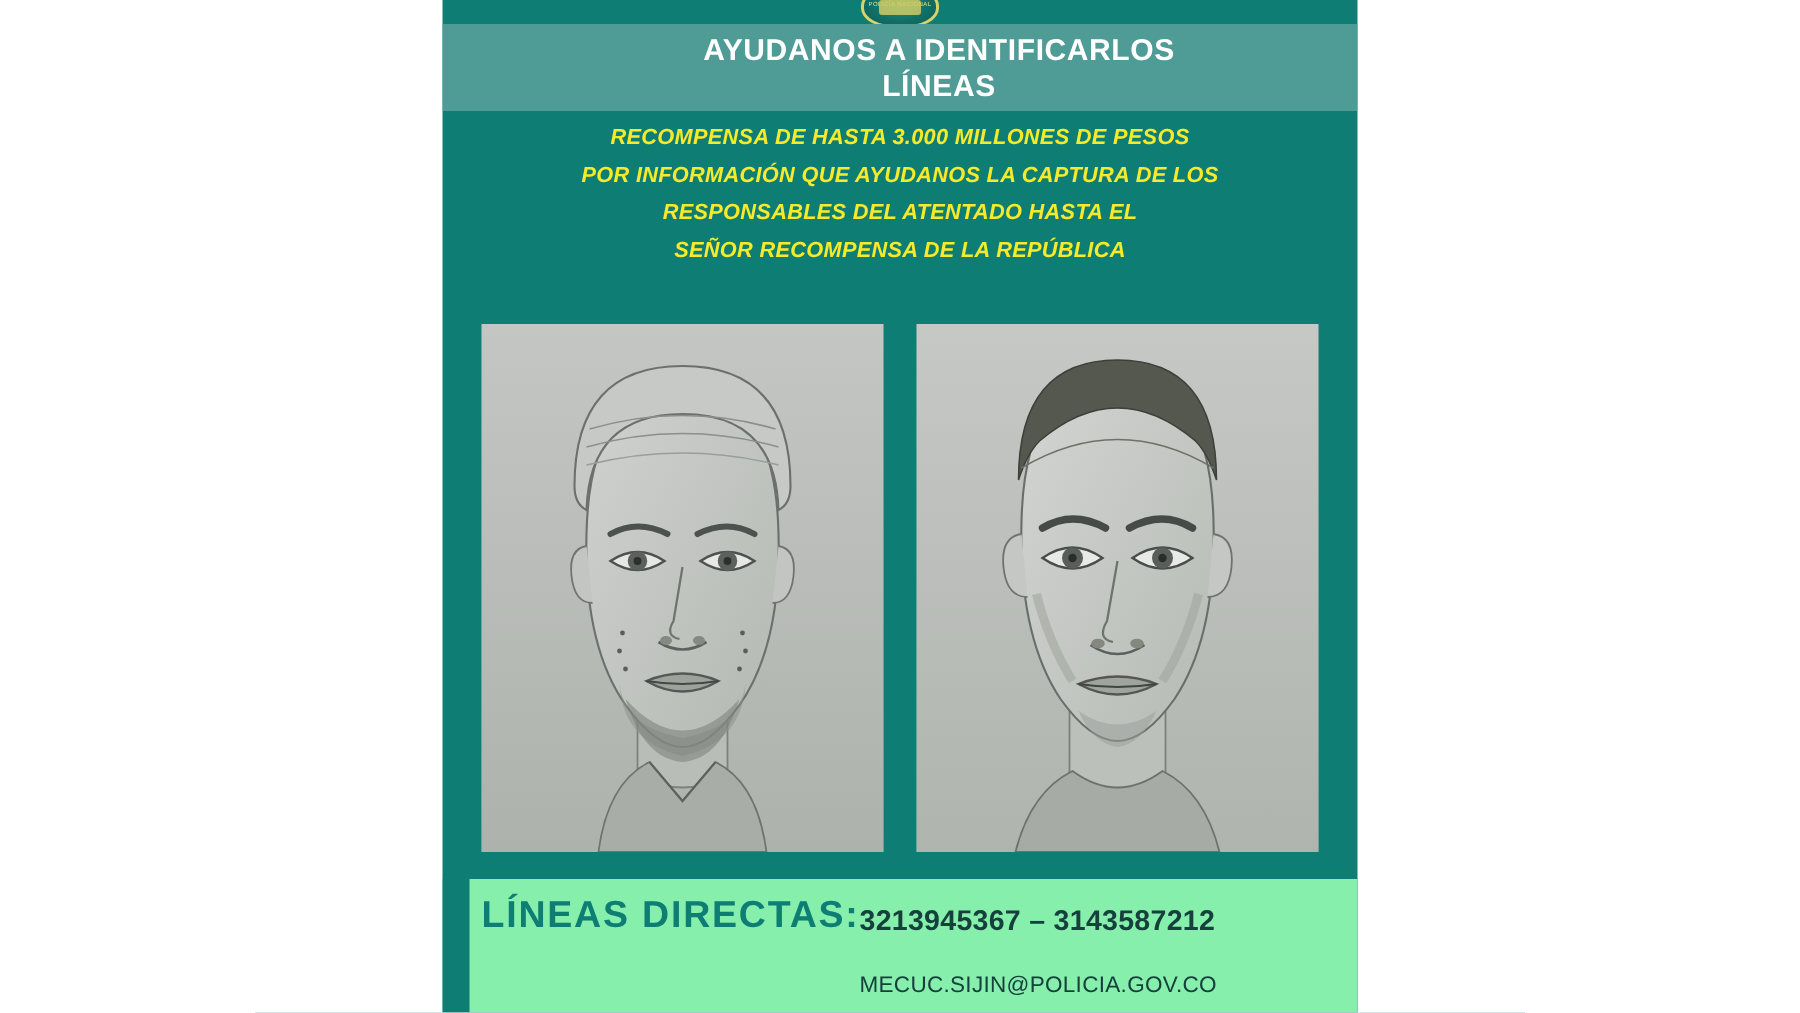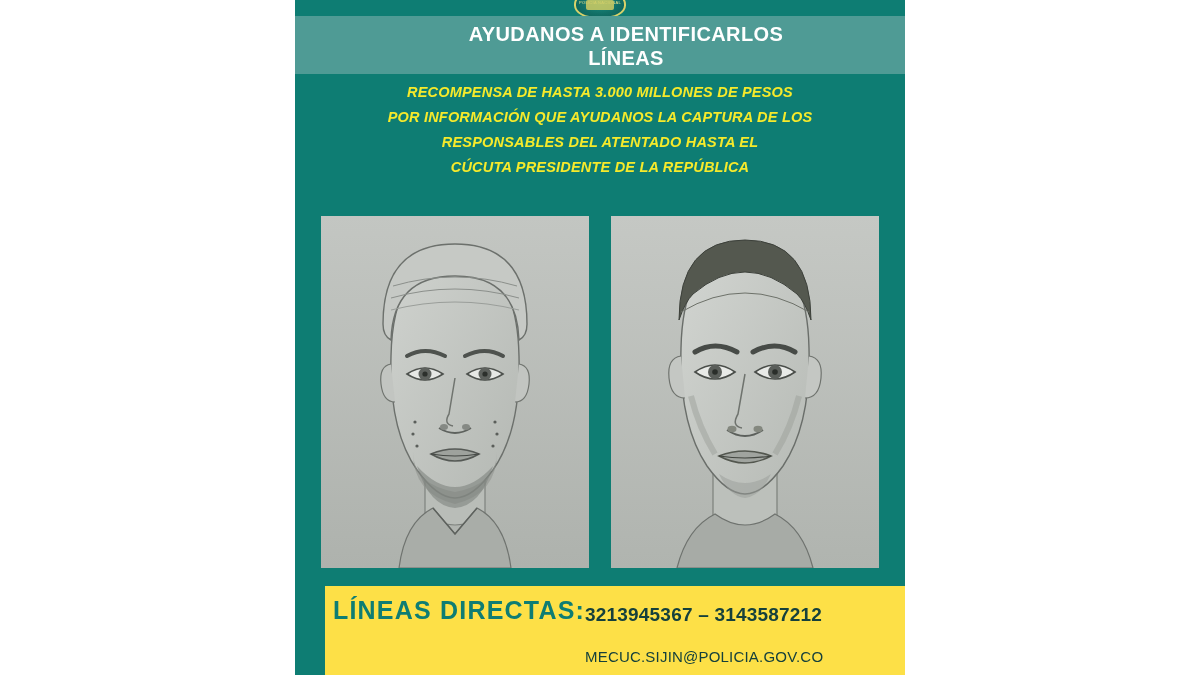--- a/index.html
+++ b/index.html
@@ -130,25 +130,25 @@
     height: 352px;
     background: #b9bcb8;
     position: relative;
     overflow: hidden;
   }
   .portrait svg { display: block; width: 100%; height: 100%; }
 
   
   .footer {
     position: absolute;
-    left: 12px;
+    left: 0;
     bottom: 0;
     width: 100%;
     height: 89px;
-    background: #fde047;
+    background: #86efac;
   }
   
   .footer-notch {
     position: absolute;
     left: 0;
     bottom: 0;
     width: 18px;
     height: 89px;
     background: #0e7d73;
   }
@@ -197,21 +197,21 @@
       <div class="title-lines">
         <div>AYUDANOS A IDENTIFICARLOS</div>
         <div>LÍNEAS</div>
       </div>
     </div>
 
     <div class="reward">
       <div>RECOMPENSA DE HASTA 3.000 MILLONES DE PESOS</div>
       <div>POR INFORMACIÓN QUE AYUDANOS LA CAPTURA DE LOS</div>
       <div>RESPONSABLES DEL ATENTADO HASTA EL</div>
-      <div>CÚCUTA  PRESIDENTE DE LA REPÚBLICA</div>
+      <div>SEÑOR  RECOMPENSA DE LA REPÚBLICA</div>
     </div>
 
     <div class="portraits">
 
       <div class="portrait">
         <svg viewBox="0 0 268 352" xmlns="http://www.w3.org/2000/svg" aria-hidden="true">
           <defs>
             <linearGradient id="bg1" x1="0" y1="0" x2="0" y2="1">
               <stop offset="0%" stop-color="#c3c6c2"></stop>
               <stop offset="100%" stop-color="#aeb2ad"></stop>

